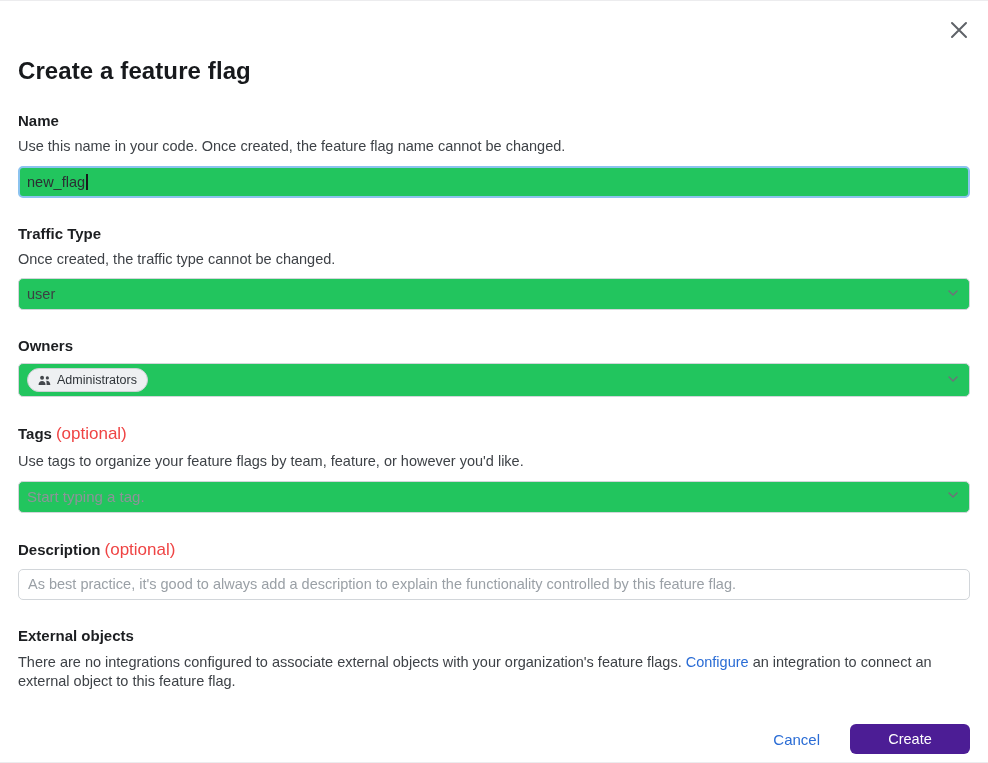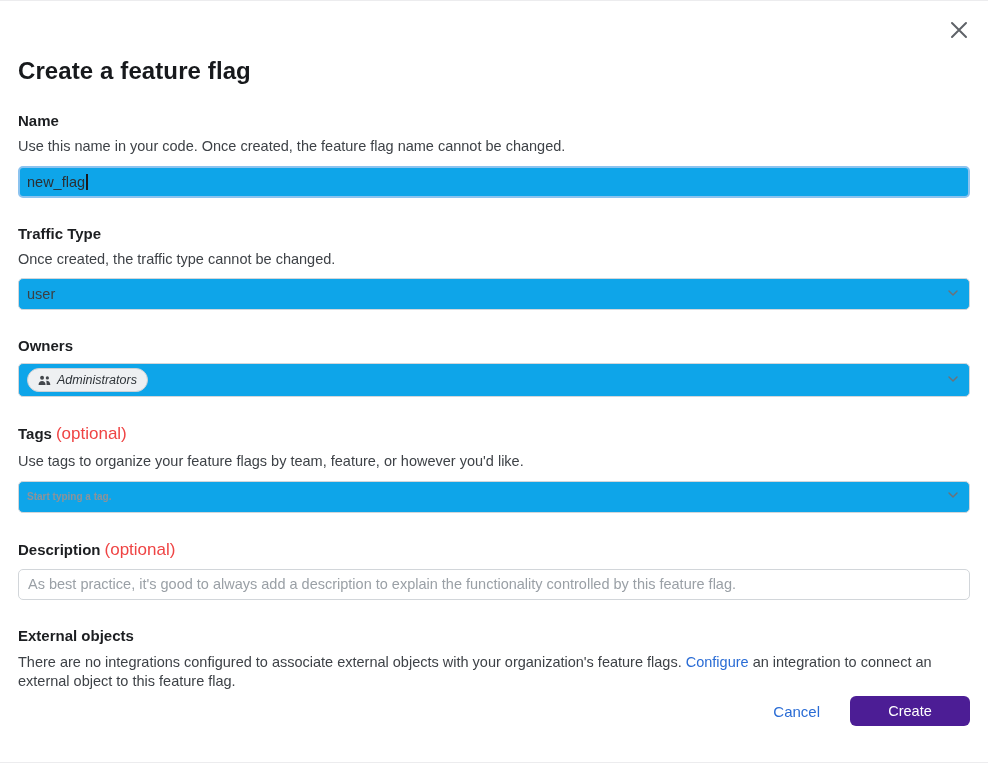--- a/index.html
+++ b/index.html
@@ -41,21 +41,21 @@
     line-height: 1.35;
   }
 
   .control { margin-top: 9px; }
 
   .text-input, .select-box {
     width: 952px;
     height: 32px;
     border: 1px solid #d2d6da;
     border-radius: 5px;
-    background: #0ea5e9;
+    background: #22c55e;
     display: flex;
     align-items: center;
     padding: 0 8px;
     font-size: 14.5px;
     color: #2b2f33;
     position: relative;
   }
   .text-input.focused {
     border: 2px solid #8cc3ef;
     padding: 0 7px;
@@ -71,42 +71,41 @@
 
   .select-box { justify-content: space-between; cursor: pointer; }
   .select-box .value { color: #3c4043; }
   .select-box .chevron { color: #6d7278; flex: none; margin-left: auto; }
 
   .plain-input {
     width: 100%;
     border: none;
     outline: none;
     font-family: "Liberation Sans", sans-serif;
-    font-size: 10px;
+    font-size: 15px;
     background: transparent;
     color: #2b2f33;
-    font-weight: bold;
   }
   .plain-input::placeholder { color: #8d9399; }
 
   .desc-input {
     width: 952px;
     height: 31px;
     border: 1px solid #d2d6da;
     border-radius: 5px;
     padding: 0 9px;
     font-family: "Liberation Sans", sans-serif;
     font-size: 14.5px;
     color: #2b2f33;
     outline: none;
   }
   .desc-input::placeholder { color: #9aa0a6; }
 
   .owners-box { height: 34px; }
-  .chips { display: flex; gap: 6px; align-items: center; font-style: italic; }
+  .chips { display: flex; gap: 6px; align-items: center; }
   .chip {
     display: inline-flex;
     align-items: center;
     gap: 6px;
     height: 24px;
     padding: 0 10px;
     background: #eef0f2;
     border: 1px solid #ccd0d4;
     border-radius: 13px;
     font-size: 12.5px;
@@ -127,21 +126,21 @@
     font-size: 14.5px;
     color: #3e4247;
     line-height: 1.32;
     max-width: 952px;
   }
   a.link { color: #2a6cd5; text-decoration: none; font-weight: 400; cursor: pointer; }
 
   .footer {
     position: absolute;
     right: 18px;
-    top: 695px;
+    top: 723px;
     display: flex;
     align-items: center;
     gap: 30px;
   }
   .cancel-link {
     background: none; border: none;
     color: #2a6cd5;
     font-size: 15px;
     font-family: "Liberation Sans", sans-serif;
     cursor: pointer;

